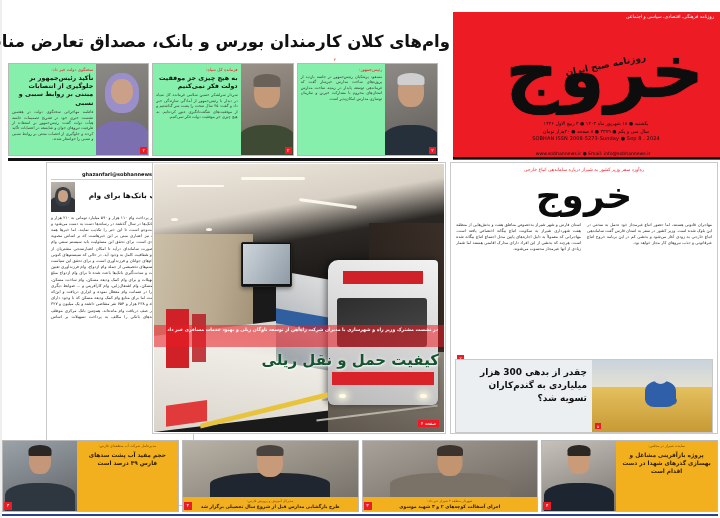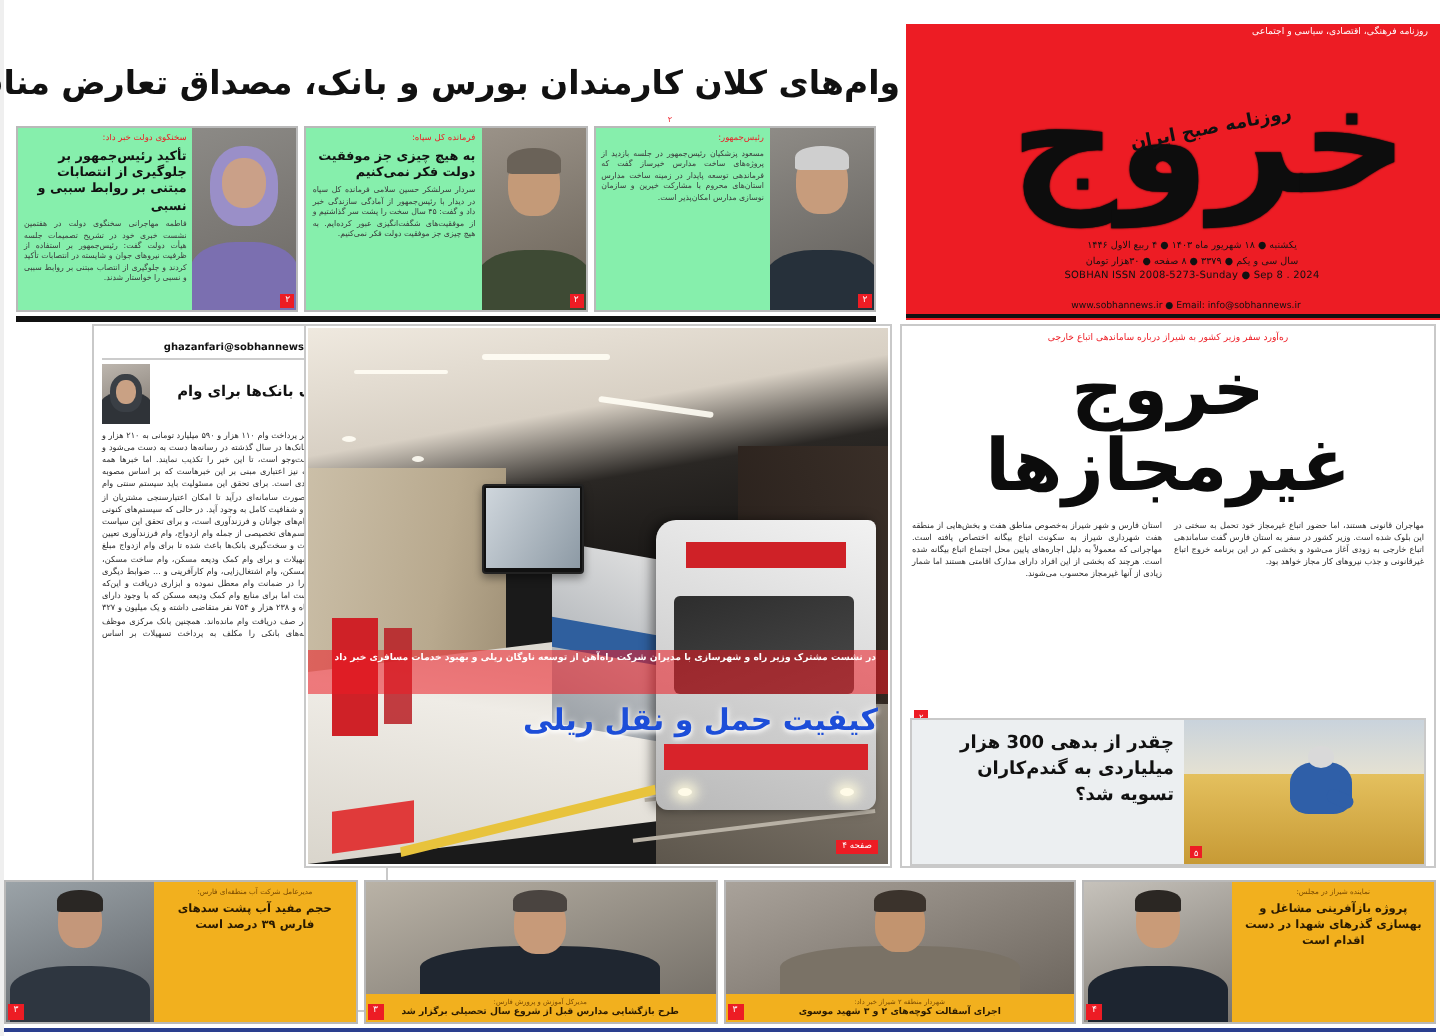--- a/index.html
+++ b/index.html
@@ -227,21 +227,21 @@
   .feat-redbar{
     position:absolute;left:1px;right:1px;top:162px;height:22px;
     background:rgba(237,28,36,.55);
   }
   .feat-redbar span{
     display:block;padding:2px 6px;font-size:4.6px;line-height:6.4px;color:#fff;
     text-align:right;font-weight:bold;
   }
   .feat-title{
     position:absolute;right:6px;top:188px;width:230px;text-align:right;
-    font-size:15px;line-height:19px;font-weight:bold;color:#1d4ed8;
+    font-size:15px;line-height:19px;font-weight:bold;color:#14532d;
     text-shadow:0 1px 2px rgba(255,255,255,.9),0 0 4px rgba(255,255,255,.8);
   }
   .feat-pg{
     position:absolute;right:6px;bottom:6px;background:#ED1C24;color:#fff;
     font-size:4.4px;padding:1px 3px;
   }
 
   
   .lead{
     position:absolute;left:450px;top:0;width:268px;height:272px;
@@ -481,21 +481,20 @@
         <span>کیفیت حمل و نقل ریلی</span><br>
       </div>
 
       <div class="feat-pg">صفحه ۴</div>
     </div>
 
     <div class="lead">
       <div class="lead-kicker">ره‌آورد سفر وزیر کشور به شیراز درباره ساماندهی اتباع خارجی</div>
       <div class="lead-title">
         <span>خروج</span>
-        <span class="l2">غیرمجازها</span>
       </div>
       <div class="lead-cols">
         <div class="c">استان فارس و شهر شیراز به‌خصوص مناطق هفت و بخش‌هایی از منطقه هفت شهرداری شیراز به سکونت اتباع بیگانه اختصاص یافته است. مهاجرانی که معمولاً به دلیل اجاره‌های پایین محل اجتماع اتباع بیگانه شده است. هرچند که بخشی از این افراد دارای مدارک اقامتی هستند اما شمار زیادی از آنها غیرمجاز محسوب می‌شوند.</div>
         <div class="c">مهاجران قانونی هستند، اما حضور اتباع غیرمجاز خود تحمل به سختی در این بلوک شده است. وزیر کشور در سفر به استان فارس گفت ساماندهی اتباع خارجی به زودی آغاز می‌شود و بخشی کم در این برنامه خروج اتباع غیرقانونی و جذب نیروهای کار مجاز خواهد بود.</div>
       </div>
       <div class="lead-pg">۲</div>
 
       <div class="lead-sub">
         <div class="txt">
           <b>چقدر از بدهی 300 هزار میلیاردی به گندم‌کاران تسویه شد؟</b>

